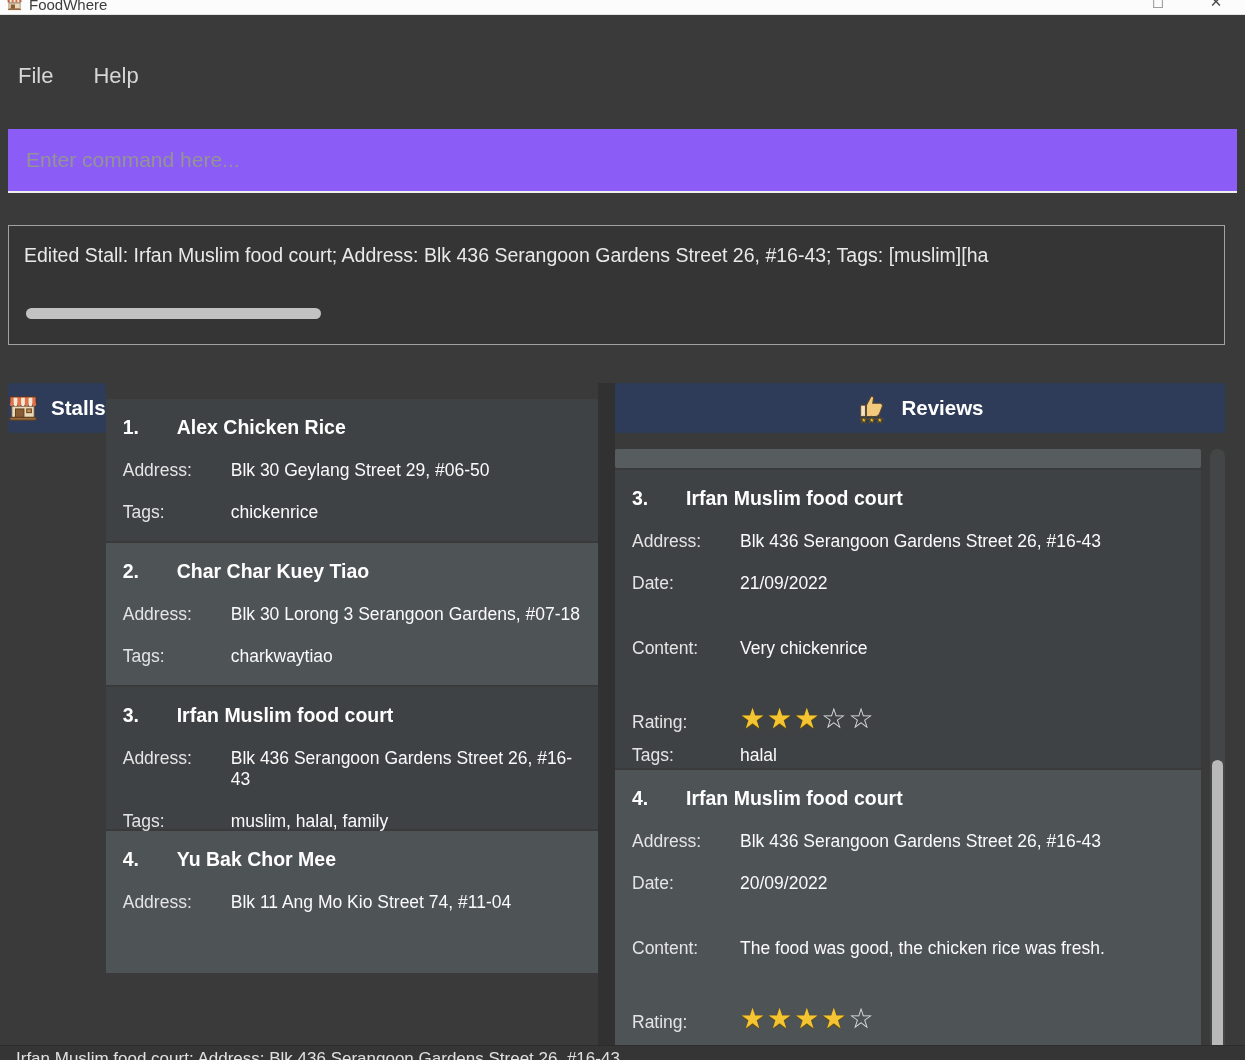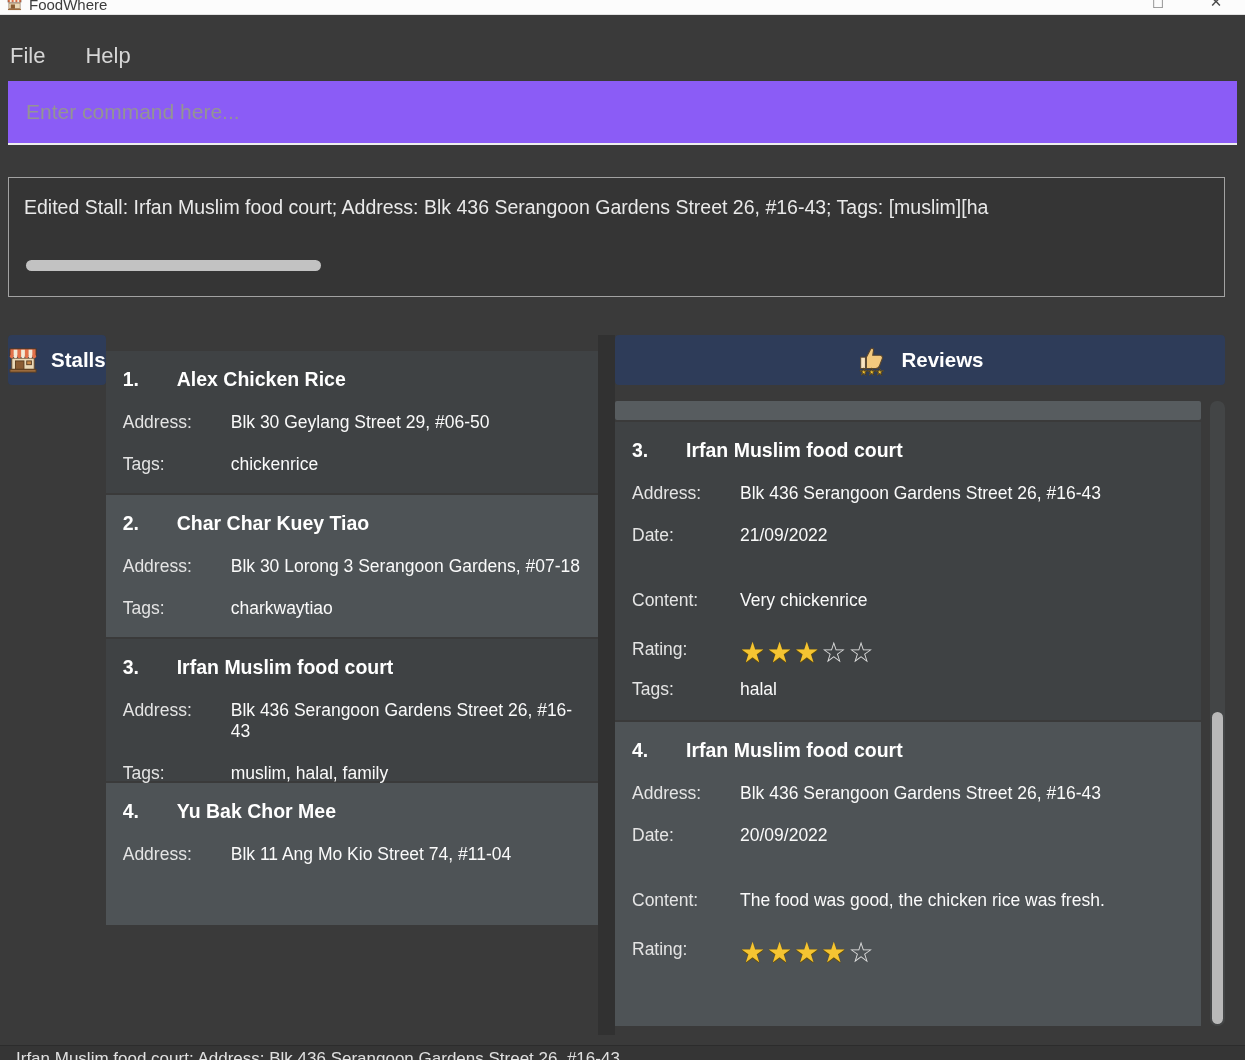--- a/index.html
+++ b/index.html
@@ -21,22 +21,22 @@
     color: #3c3c3c; font-size: 15px;
   }
   .win-controls { position: absolute; top: -13px; right: 0; display: flex; }
   .win-btn {
     width: 58px; height: 30px; display: flex; align-items: center; justify-content: center;
     color: #4a4a4a; font-size: 15px;
   }
 
   
   .menubar {
-    height: 54px; background: #3a3a3a; display: flex; align-items: flex-end;
-    padding-left: 10px; gap: 40px;
+    height: 54px; background: #3a3a3a; display: flex; align-items: flex-start;
+    padding-left: 18px; gap: 40px; margin-top: 48px;
   }
   .menu-item { color: #d6d6d6; font-size: 22px; cursor: default; }
 
   
   .command-box {
     margin: 12px 8px 0 8px; height: 64px; background: #8b5cf6;
     border-bottom: 2px solid #eeeeee; display: flex; align-items: center;
     padding: 0 18px;
   }
   .command-input {
@@ -83,21 +83,21 @@
   .flabel { width: 108px; flex: none; color: #e4e4e4; }
   .fvalue { color: #fafafa; }
 
   .stall-card { height: 142px; }
 
   .reviews-list { padding-right: 24px; }
   .partial-card { height: 19px; background: #575c5f; margin-bottom: 2px; border-radius: 2px; }
   .review-card.h1 { height: 298px; }
   .review-card.h2 { height: 304px; }
   .frow.gap-big { margin-top: 44px; }
-  .frow.rating-row { margin-top: 28px; align-items: flex-start; }
+  .frow.rating-row { margin-top: 46px; align-items: flex-end; }
   .frow.tags-row { margin-top: 12px; }
 
   .stars { display: flex; letter-spacing: 2px; }
   .star { font-size: 28px; line-height: 28px; }
   .star.filled { color: #f5c432; text-shadow: 0 0 1px #6b5200, 0 1px 0 #6b5200; }
   .star.empty  { color: #e3e3e3; }
 
   
   .v-track {
     position: absolute; right: 0; top: 66px; width: 15px; height: 625px;

